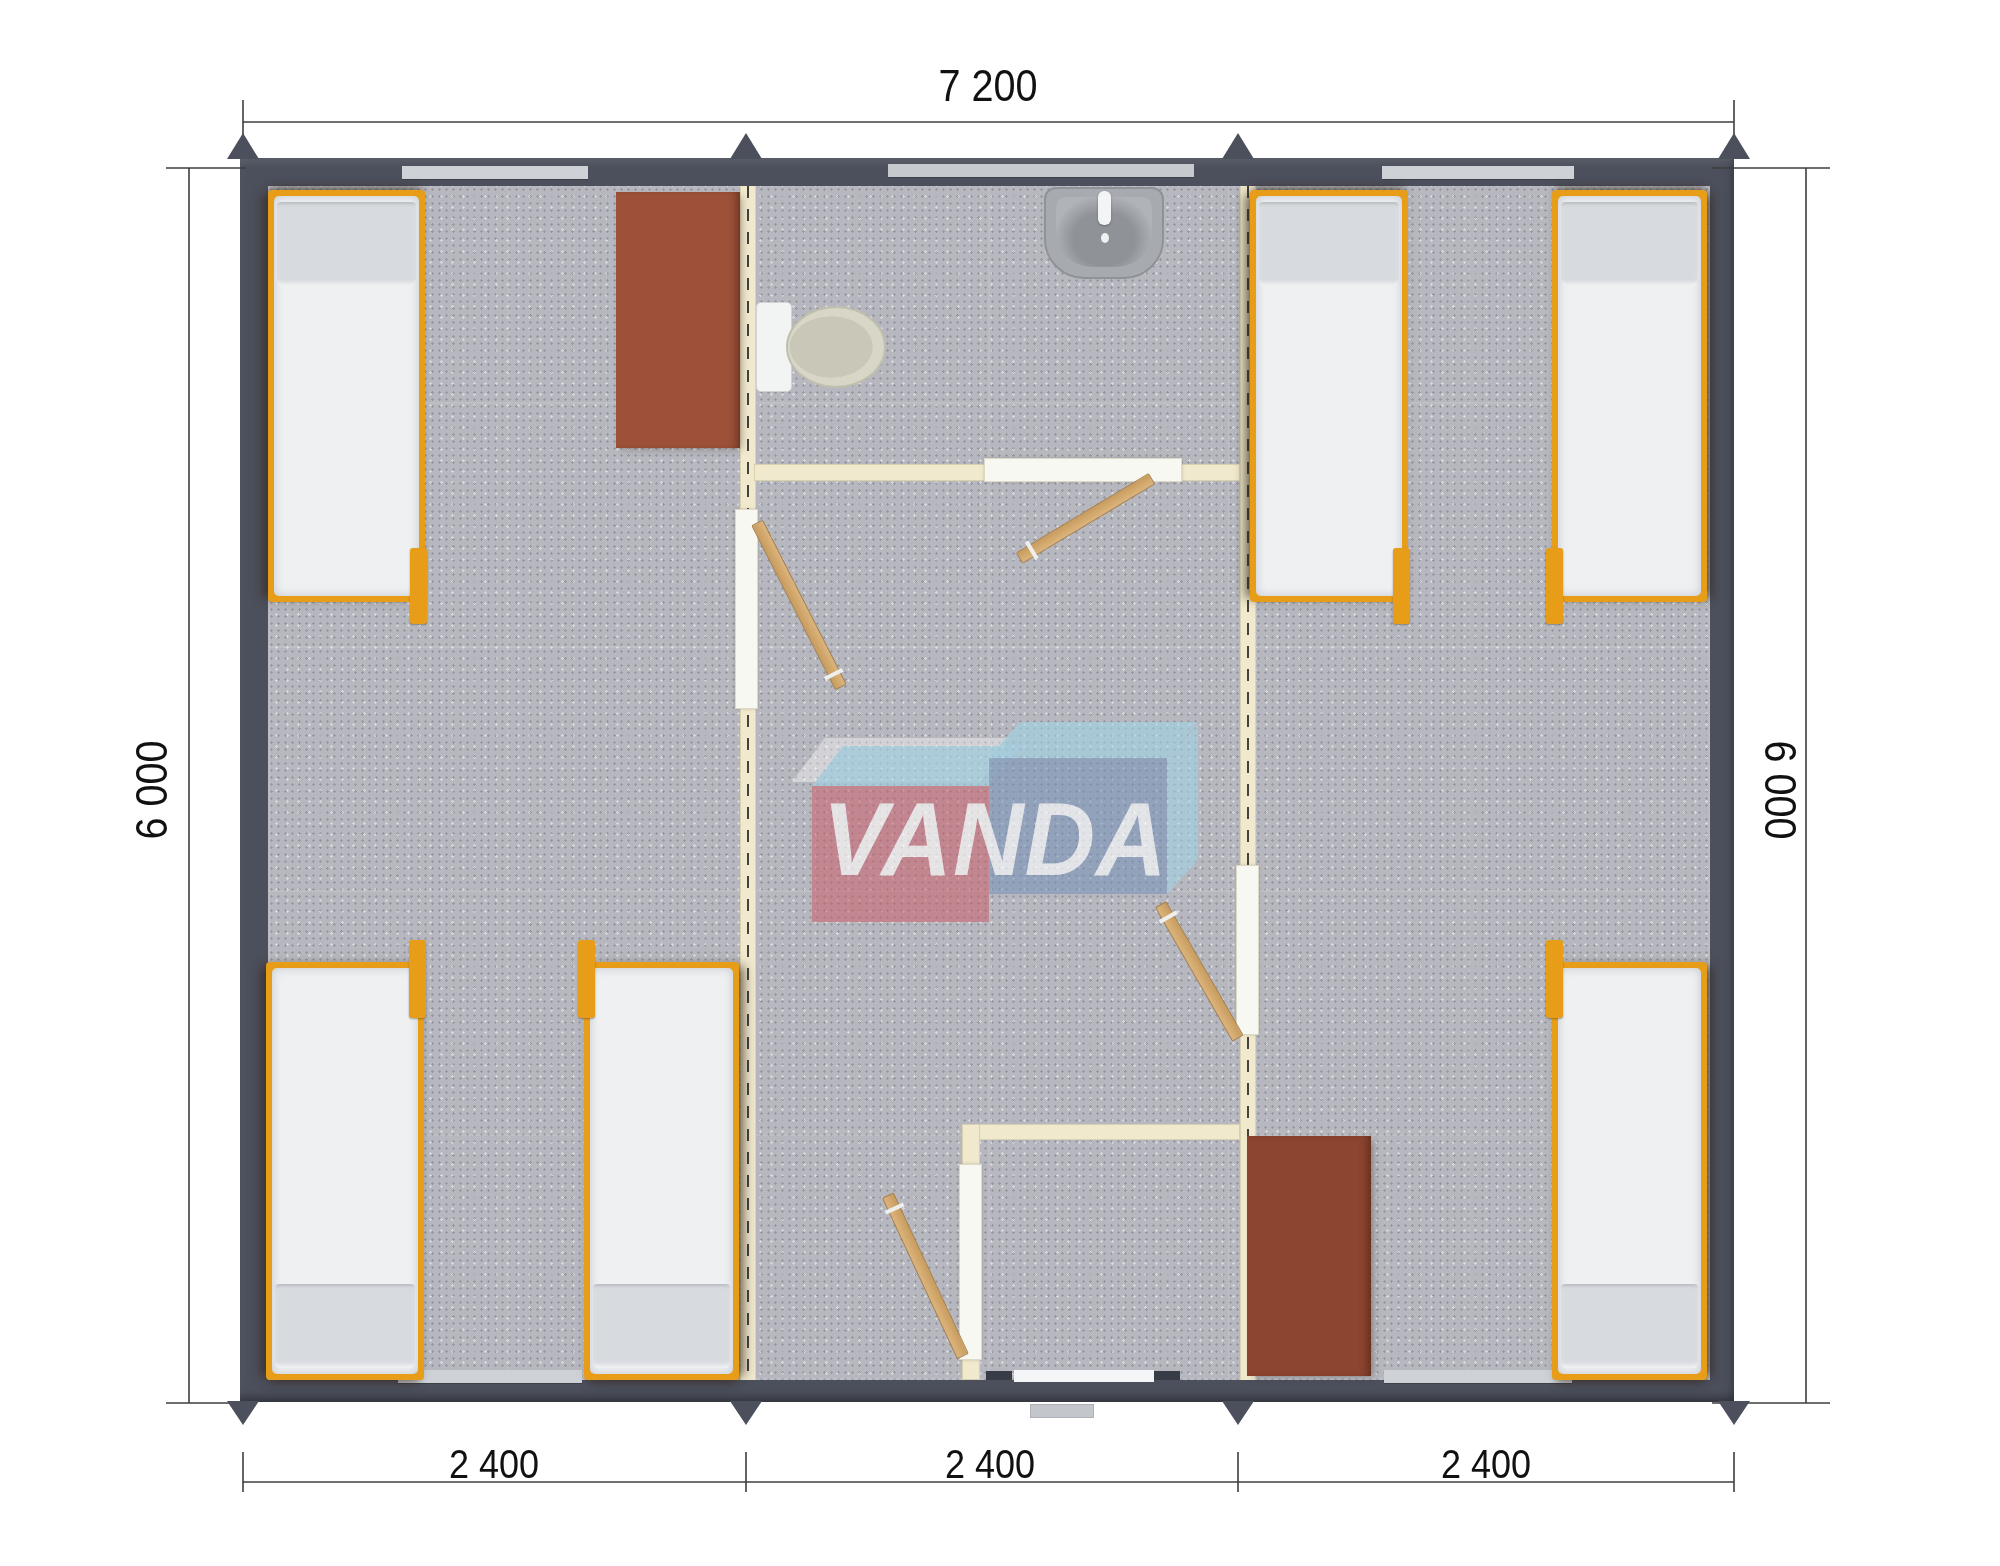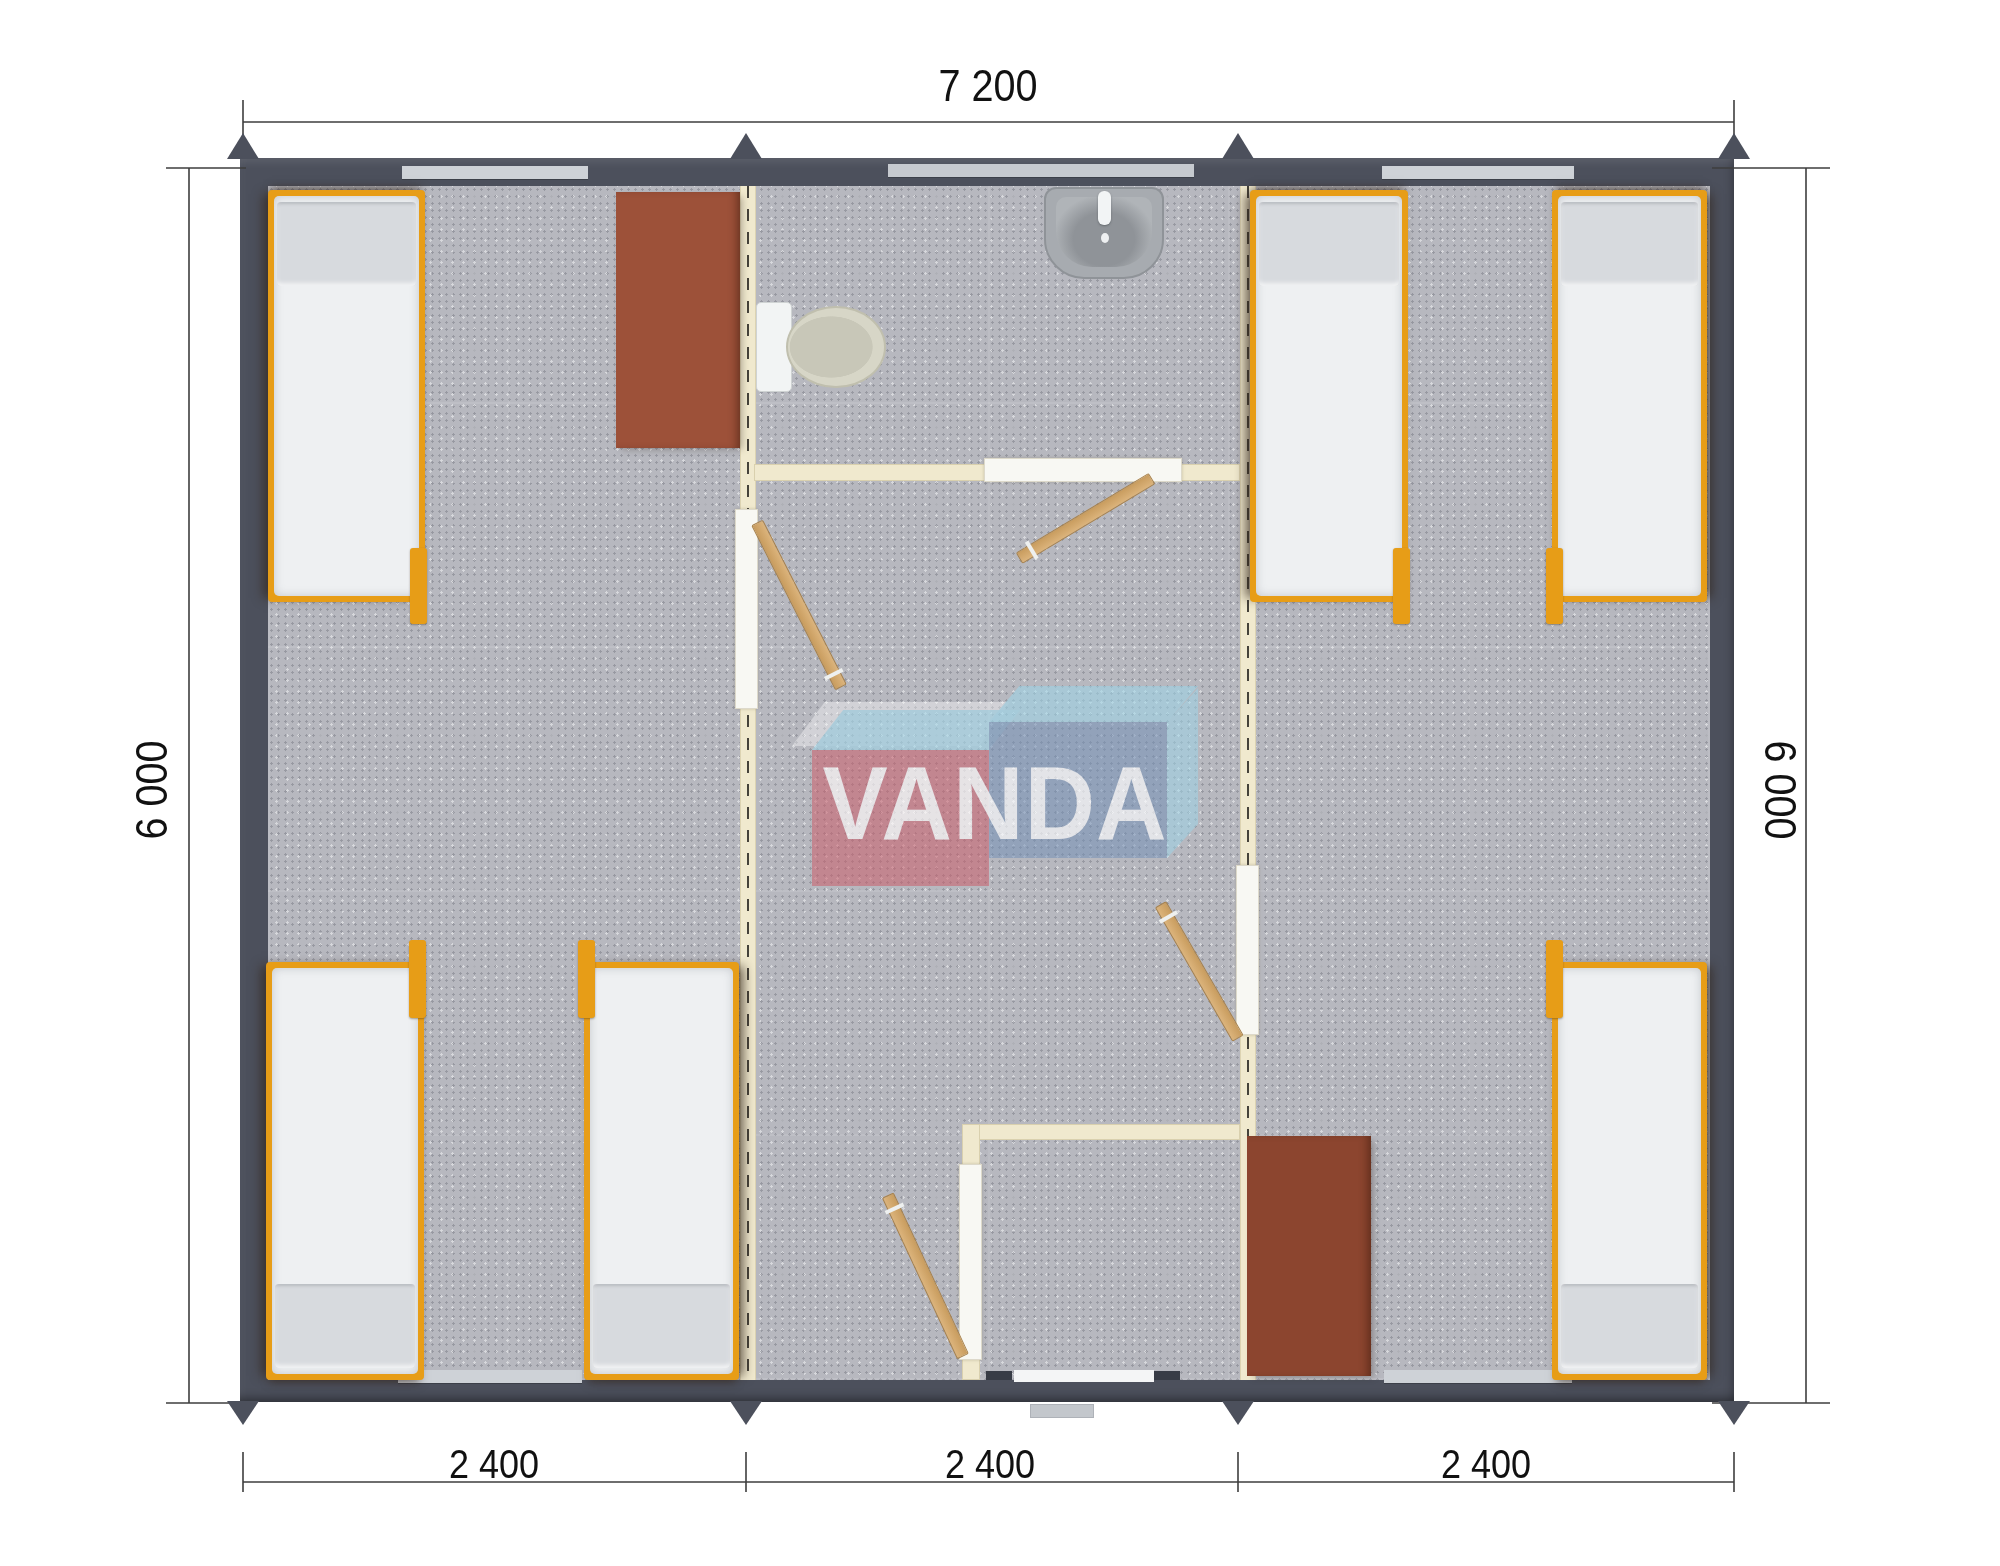--- a/index.html
+++ b/index.html
@@ -73,21 +73,21 @@
   .table-r{left:1247px;top:1136px;width:124px;height:240px;background:#8c452f;}
   
   .toilet-tank{position:absolute;left:756px;top:302px;width:34px;height:88px;background:#f2f4f4;border:1px solid #cfd3d3;border-radius:5px;}
   .toilet-bowl{position:absolute;left:786px;top:306px;width:96px;height:78px;background:radial-gradient(ellipse at 45% 50%, #c8c7b8 0 55%, #d7d6c7 56% 100%);border:2px solid #c0bfae;border-radius:50%;}
   
   .sink{position:absolute;left:1044px;top:187px;width:120px;height:92px;background:#a7abb0;border:2px solid #8f9398;border-radius:12px 12px 40px 40px;box-sizing:border-box;}
   .sink .basin{position:absolute;left:10px;right:10px;top:8px;bottom:10px;background:radial-gradient(ellipse at 50% 60%, #8f9398 0 45%, #b0b4b8 75%);border-radius:10px 10px 36px 36px;}
   .sink .faucet{position:absolute;left:52px;top:2px;width:13px;height:34px;background:#f2f4f5;border-radius:6px;box-shadow:0 1px 2px rgba(60,65,70,.5);}
   .sink .knob{position:absolute;left:55px;top:44px;width:8px;height:10px;background:#eef0f1;border-radius:50%;}
   
-  .logo{position:absolute;left:790px;top:680px;width:410px;height:215px;opacity:.68;}
+  .logo{position:absolute;left:790px;top:716px;width:410px;height:215px;opacity:.68;font-style:italic;}
   .logo .shape{position:absolute;}
   .lg-white-top{left:2px;top:22px;width:218px;height:44px;background:rgba(255,255,255,.55);clip-path:polygon(0 100%,86% 100%,100% 0,15% 0);}
   .lg-red{left:22px;top:70px;width:177px;height:136px;background:rgba(203,94,107,.82);}
   .lg-red-top{left:22px;top:30px;width:208px;height:40px;background:rgba(158,213,231,.85);clip-path:polygon(0 100%,85% 100%,100% 0,15% 0);}
   .lg-blue{left:199px;top:42px;width:178px;height:136px;background:rgba(116,144,182,.82);}
   .lg-blue-top{left:199px;top:6px;width:209px;height:36px;background:rgba(158,213,231,.85);clip-path:polygon(0 100%,85.5% 100%,100% 0,14.5% 0);}
   .lg-blue-side{left:377px;top:8px;width:31px;height:170px;background:rgba(158,213,231,.8);clip-path:polygon(0 20%,100% 0,100% 80%,0 100%);}
   .lg-text{position:absolute;left:0;top:48px;width:100%;text-align:center;font-weight:bold;font-size:104px;line-height:150px;letter-spacing:1px;color:rgba(255,255,255,.95);transform:scaleX(.94);}
   
   .dims{position:absolute;left:0;top:0;width:2000px;height:1566px;pointer-events:none;}

